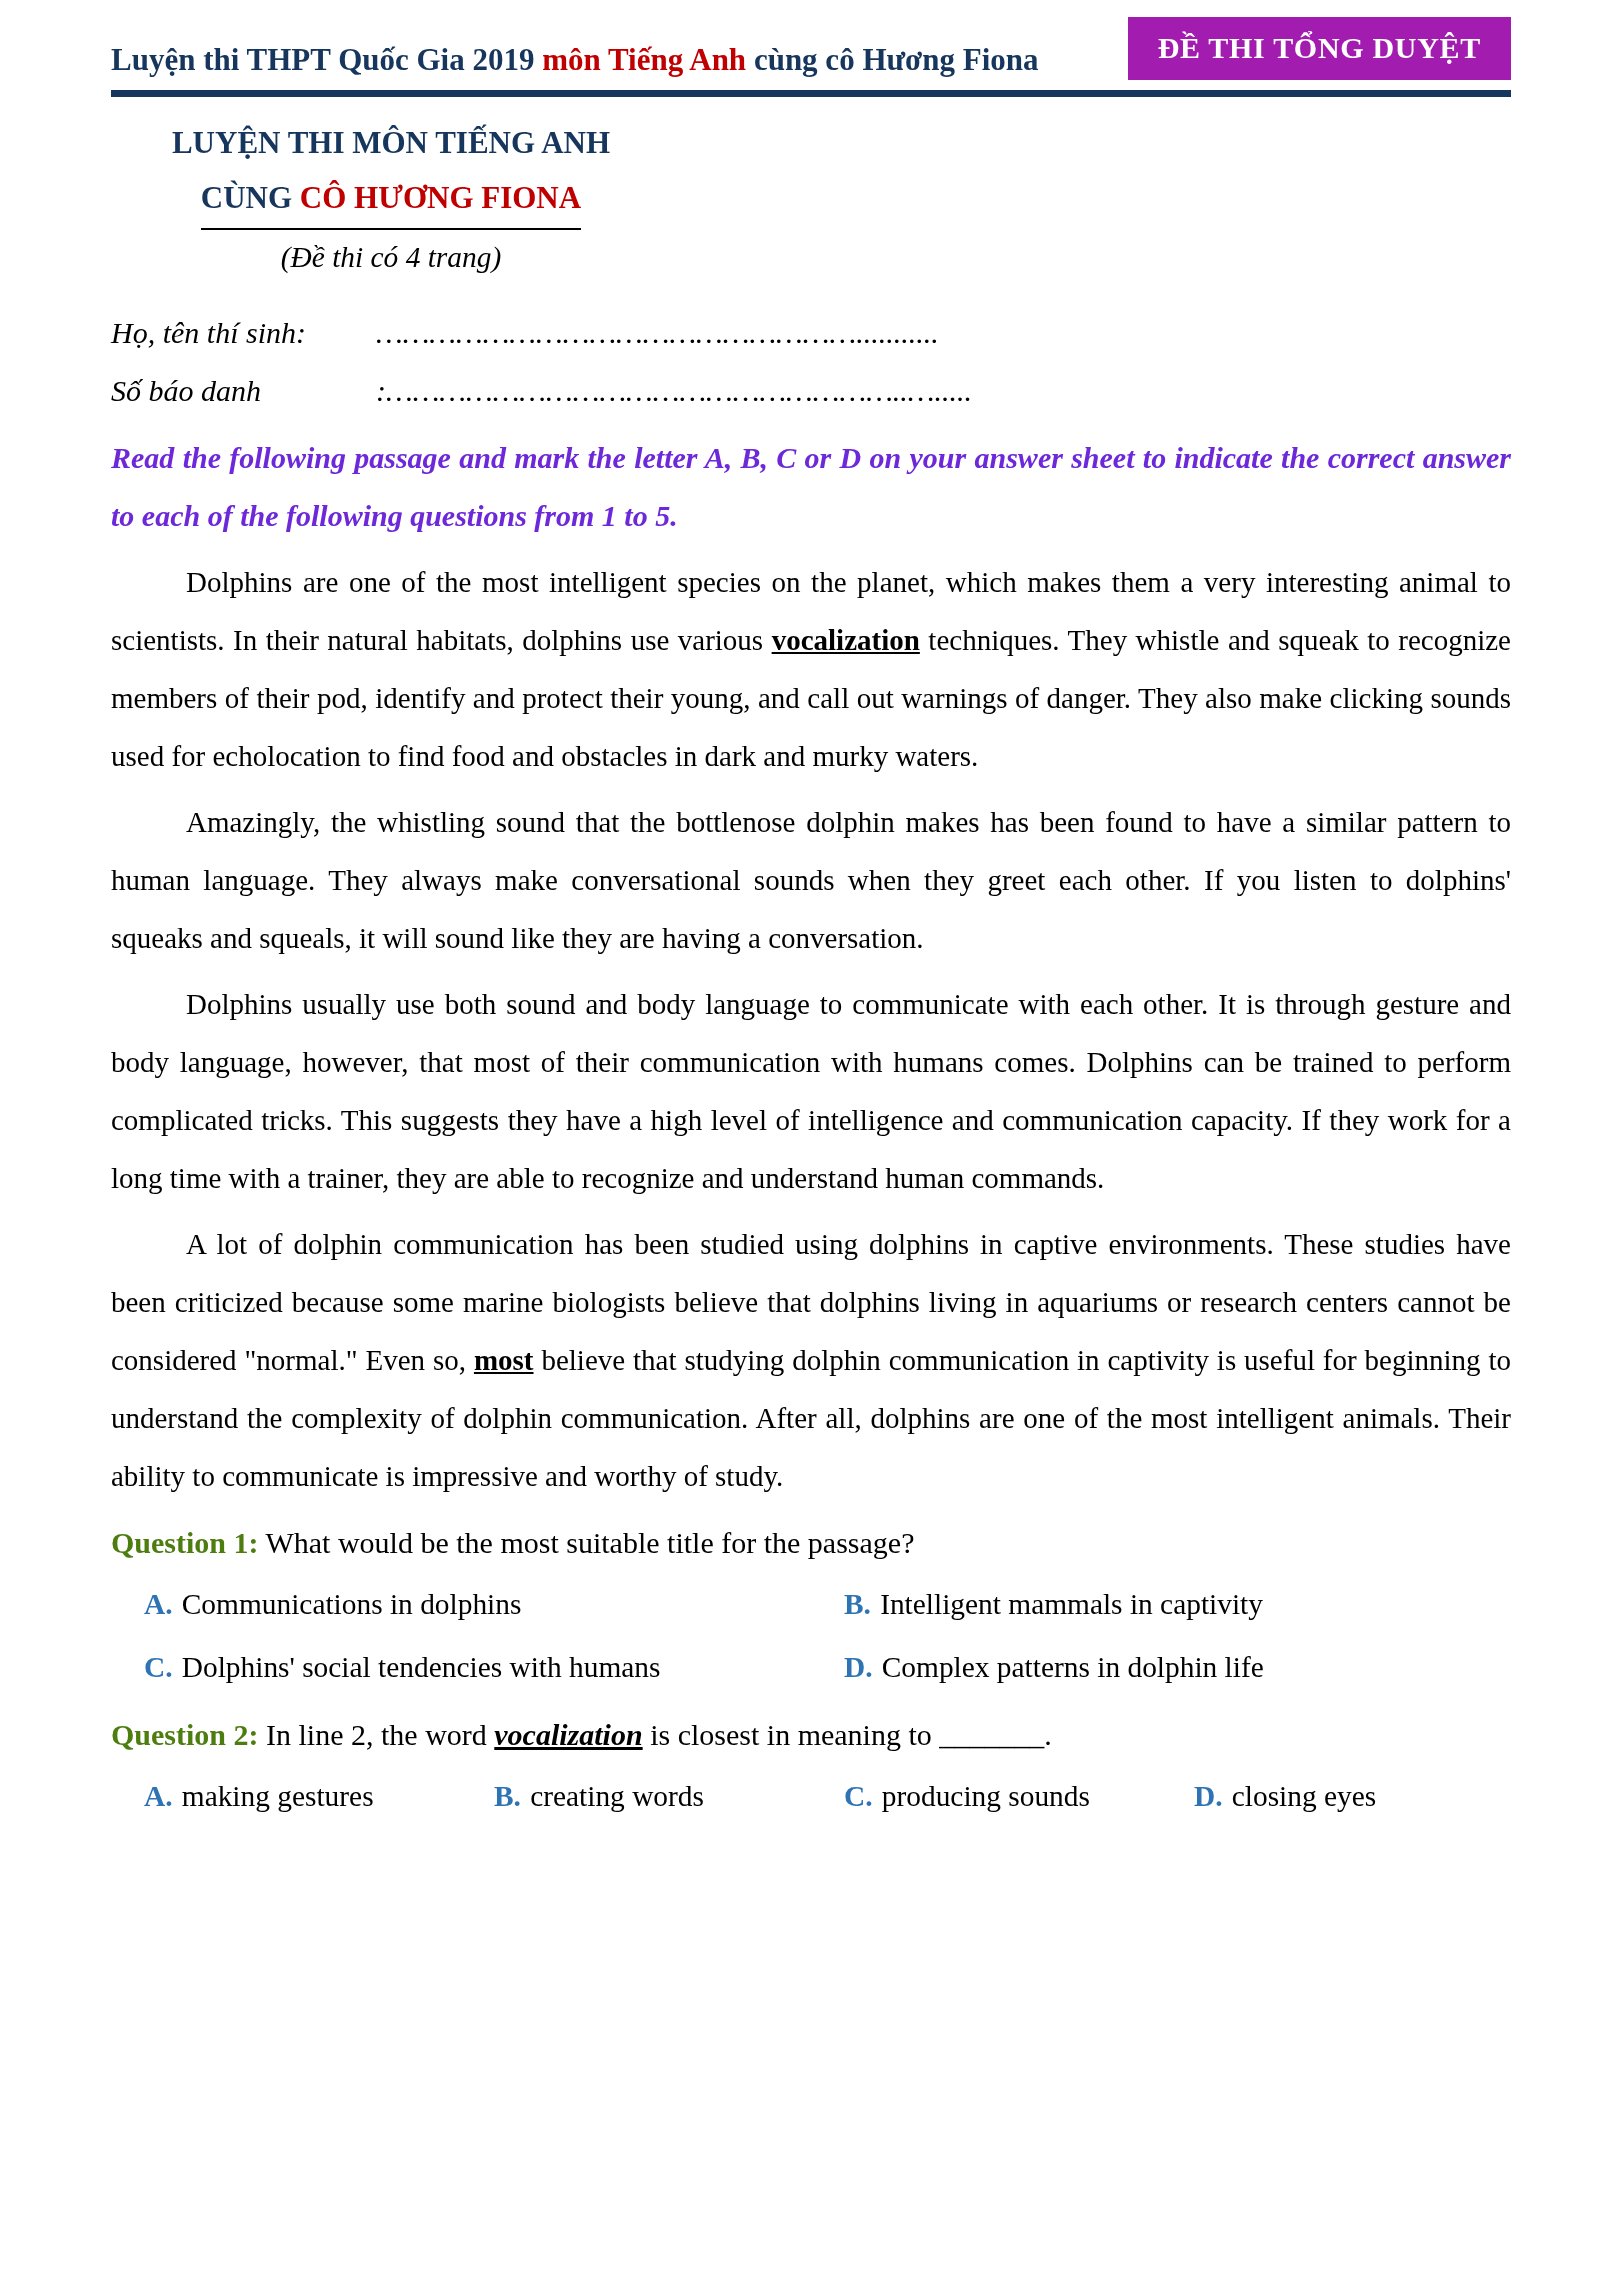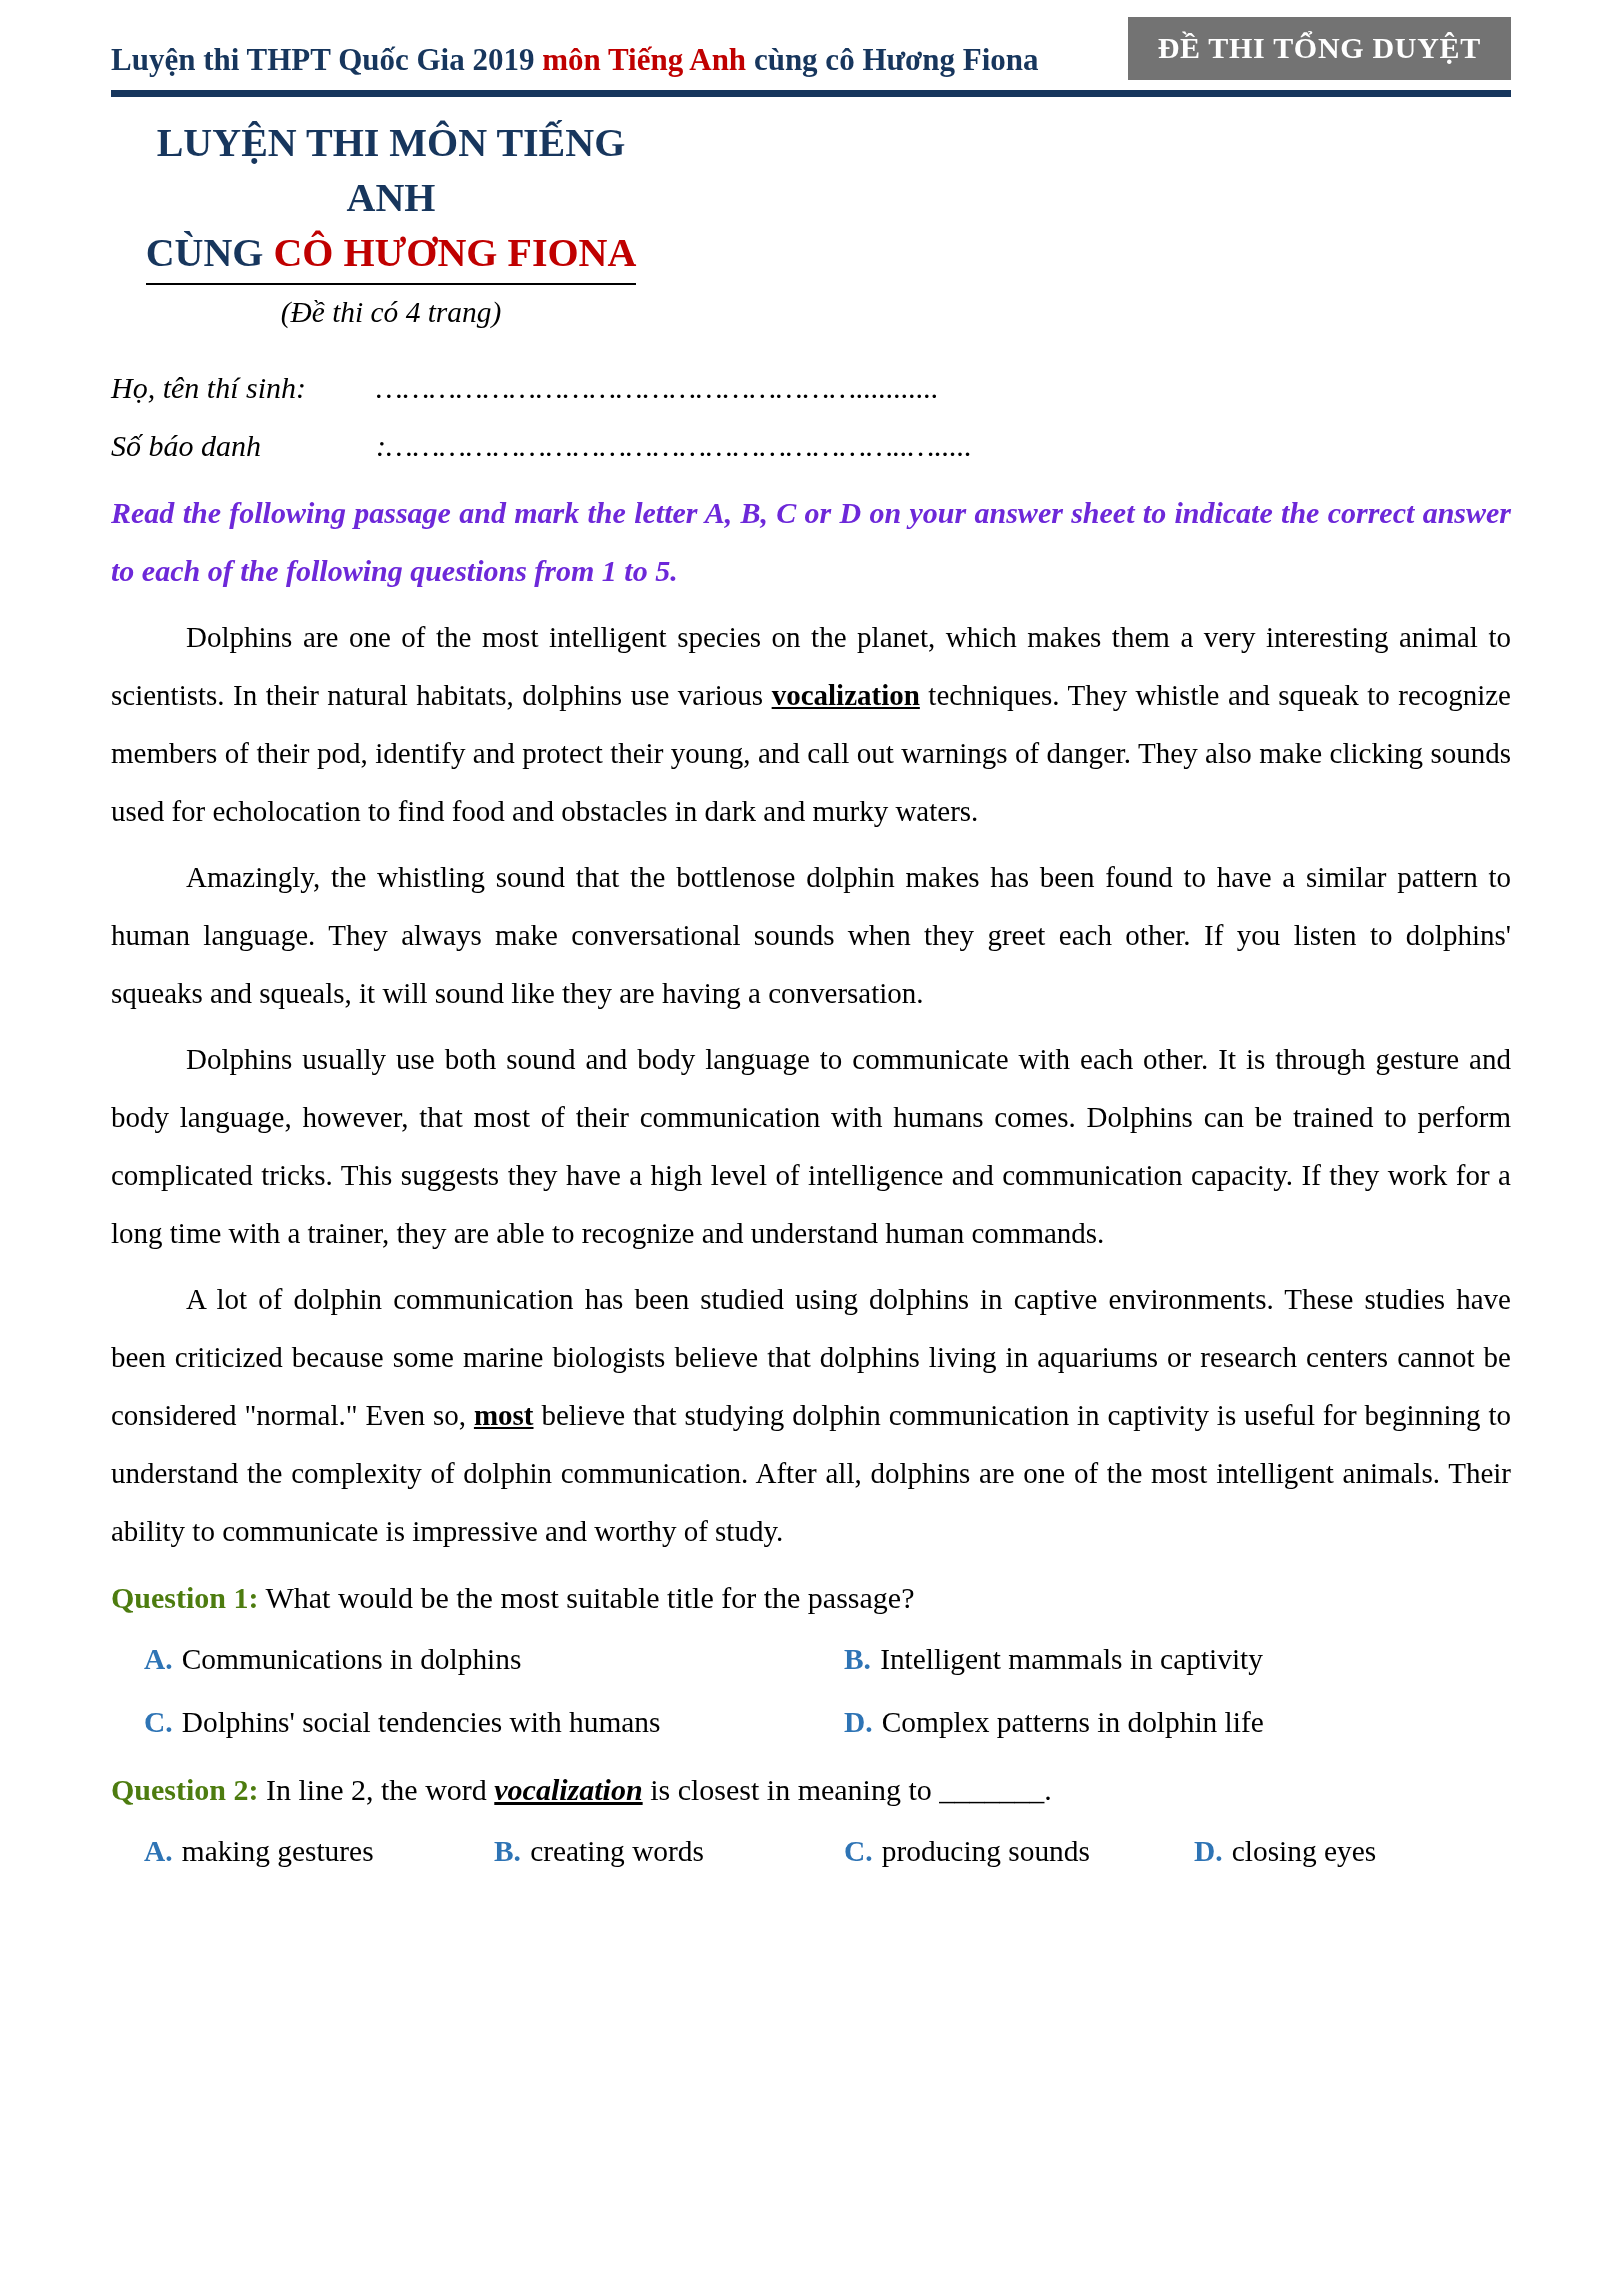--- a/index.html
+++ b/index.html
@@ -9,30 +9,30 @@
     color:#000; overflow:hidden;
   }
   .page { box-sizing:border-box; width:1622px; height:2295px; padding:17px 111px 0 111px; }
 
   
   .header-bar { display:flex; justify-content:space-between; align-items:flex-start;gap:42px; }
   .brand { font-size:31px; font-weight:bold; padding-top:25px; white-space:nowrap; }
   .c-blue  { color:#17365D; }
   .c-red   { color:#C00000; }
   .badge {
-    background:#737373; color:#ffffff; font-weight:bold; font-size:30px;
+    background:#a21caf; color:#ffffff; font-weight:bold; font-size:30px;
     padding:14.4px 30px; letter-spacing:0.7px; white-space:nowrap;
   }
   .rule { height:6.5px; background:#17365D; margin-top:10.5px; }
 
   
   .info { display:flex; margin-top:18.3px; }
   .info-left  { width:40%; text-align:center; }
   .info-right { width:60%; text-align:center; }
-  .info .line { font-size:40px; line-height:55px; font-weight:bold; }
+  .info .line { font-size:31px; line-height:55px; font-weight:bold; }
   .underlined-block { display:inline-block; border-bottom:2.6px solid #000; padding-bottom:2.6px; }
   .italic-line { font-style:italic; font-weight:normal; font-size:29.4px; line-height:55px; }
   .u-span { text-decoration:underline; }
 
   
   .candidate { margin-top:19.6px; font-style:italic; font-size:30px; line-height:58px; }
   .candidate .label { display:inline-block; width:265px; }
 
   
   .instruction {

